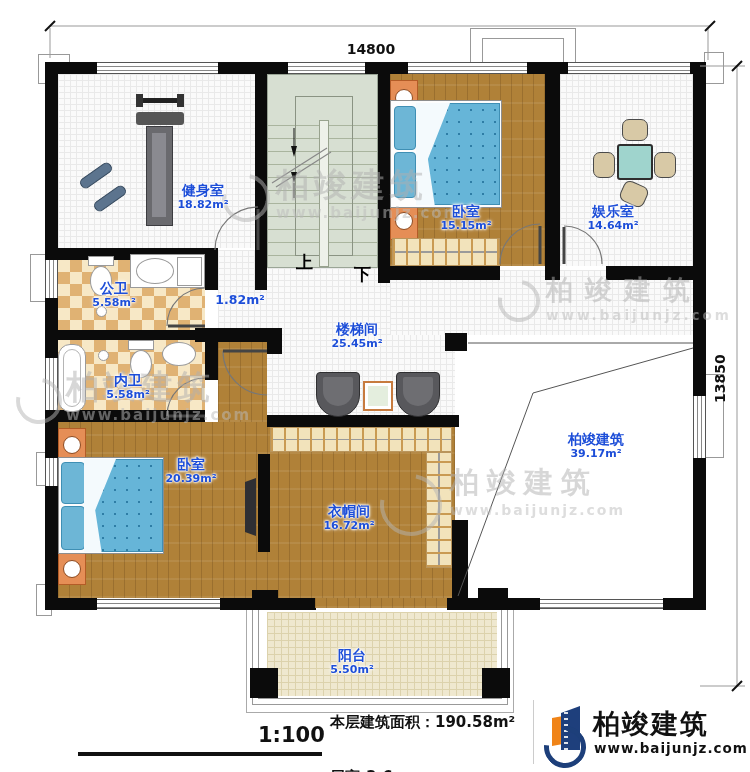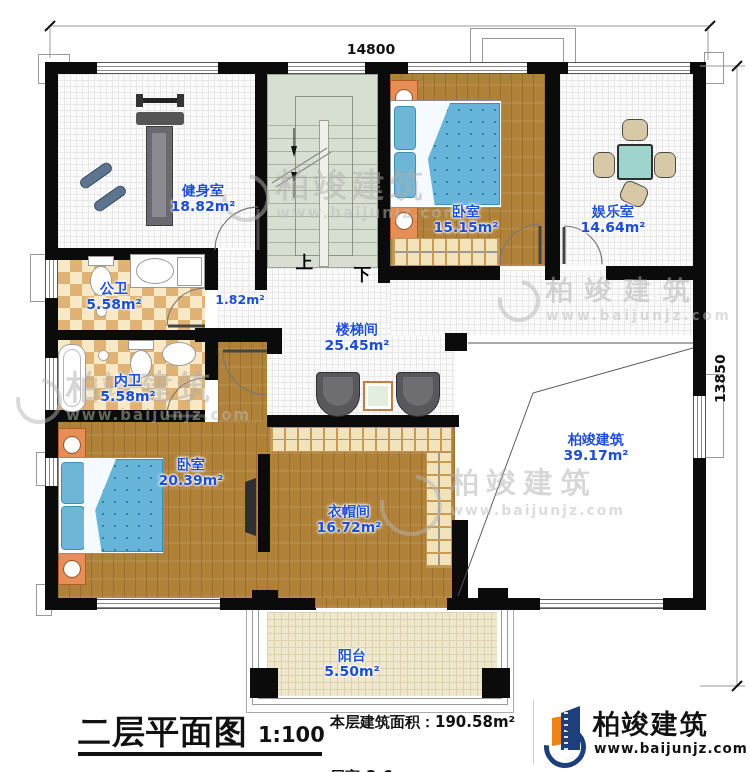--- a/index.html
+++ b/index.html
@@ -26,21 +26,21 @@
   .win-h{background:linear-gradient(180deg,#fff 0 3px,#888 3px 4px,#fff 4px 7px,#888 7px 8px,#fff 8px 11px,#888 11px 12px);
          border-top:1px solid #555;border-bottom:1px solid #555;box-sizing:border-box;}
   .win-v{background:linear-gradient(90deg,#fff 0 3px,#888 3px 4px,#fff 4px 7px,#888 7px 8px,#fff 8px 11px,#888 11px 12px);
          border-left:1px solid #555;border-right:1px solid #555;box-sizing:border-box;}
   .ext{border:1px solid #999;background:#fff;}
   
   .rlabel{position:absolute;transform:translateX(-50%);text-align:center;font-weight:bold;color:#1d4ed8;
           white-space:nowrap;line-height:1.12;z-index:60;
           text-shadow:0 0 2px #fff,0 0 2px #fff,0 0 3px #fff,0 0 4px #fff;}
   .rname{font-size:14px;}
-  .rarea{font-size:14px;}
+  .rarea{font-size:11px;}
   .updown{position:absolute;font-size:17px;font-weight:bold;color:#000;z-index:60;}
   
   .tread{background:repeating-linear-gradient(180deg,#a9b49e 0 1px,transparent 1px 13px);}
   .beam{background:#eef1ea;border:1px solid #98a28e;box-sizing:border-box;}
   .rail{border:1px solid #8a9383;box-sizing:border-box;}
   .nightstand{background:#e58e56;border:1px solid #b35c27;box-sizing:border-box;}
   .nightstand::after{content:"";position:absolute;left:50%;top:50%;width:16px;height:16px;margin:-9px 0 0 -9px;
           border:1px solid #8c4a20;border-radius:50%;background:#fff;}
   .bedframe{background:#fdfdfd;border:1px solid #8d8d8d;box-sizing:border-box;}
   .pillow{background:#6db6d6;border:1px solid #3f8fb4;border-radius:4px;}
@@ -341,21 +341,20 @@
   <div class="rlabel" style="left:352px;top:648px;">
     <div class="rname">阳台</div>
     <div class="rarea">5.50m²</div>
   </div>
   <div class="updown" style="left:296px;top:251px;">上</div>
   <div class="updown" style="left:354px;top:263px;">下</div>
 
   <div class="tb" style="left:371px;top:5px;transform:translateX(-50%);font-size:14px;margin-top:36px;">14800</div>
   <div class="tb" style="left:712px;top:403px;transform:rotate(-90deg);transform-origin:0 0;font-size:14px;">13850</div>
 
-  <div class="tb" style="left:78px;top:710px;font-size:33px;letter-spacing:1px;">二层平面图</div>
   <div class="abs" style="left:78px;top:752px;width:244px;height:4px;background:#111;z-index:70;"></div>
   <div class="tb" style="left:258px;top:723px;font-size:21px;">1:100</div>
   <div class="tb" style="left:330px;top:713px;font-size:15px;">本层建筑面积：190.58m²</div>
   <div class="tb" style="left:330px;top:737px;font-size:15px;margin-top:31px;">层高:3.6m</div>
   <div class="abs" style="left:533px;top:700px;width:1px;height:64px;background:#ccc;z-index:70;"></div>
 
   <div class="abs" style="left:544px;top:704px;width:46px;height:58px;z-index:70;">
     <div class="abs logo-tower-orange" style="left:8px;top:13px;width:11px;height:28px;"></div>
     <div class="abs logo-tower-blue" style="left:17px;top:2px;width:19px;height:44px;"></div>
     <div class="abs logo-swoosh" style="left:0px;top:22px;width:32px;height:32px;"></div>

